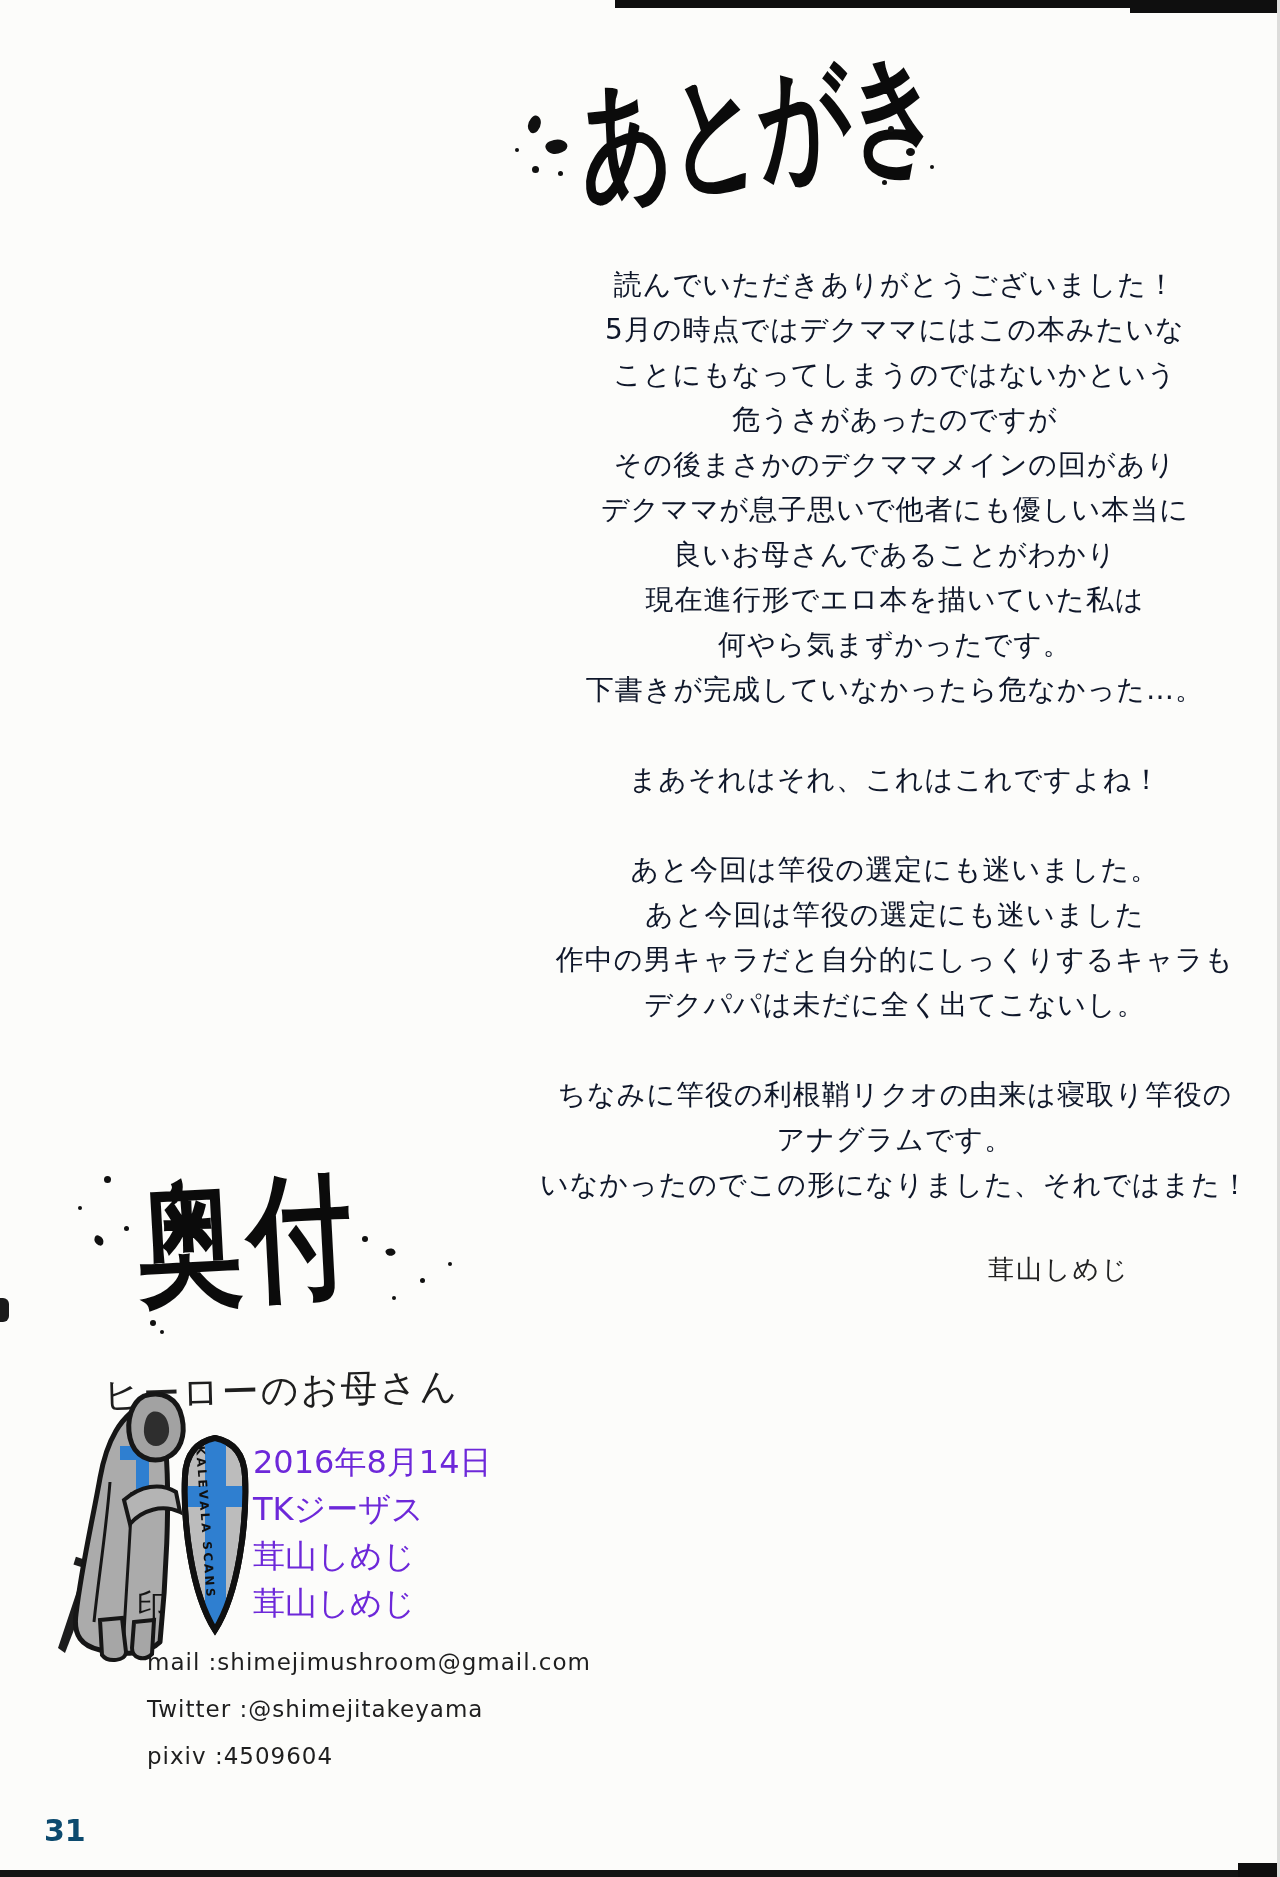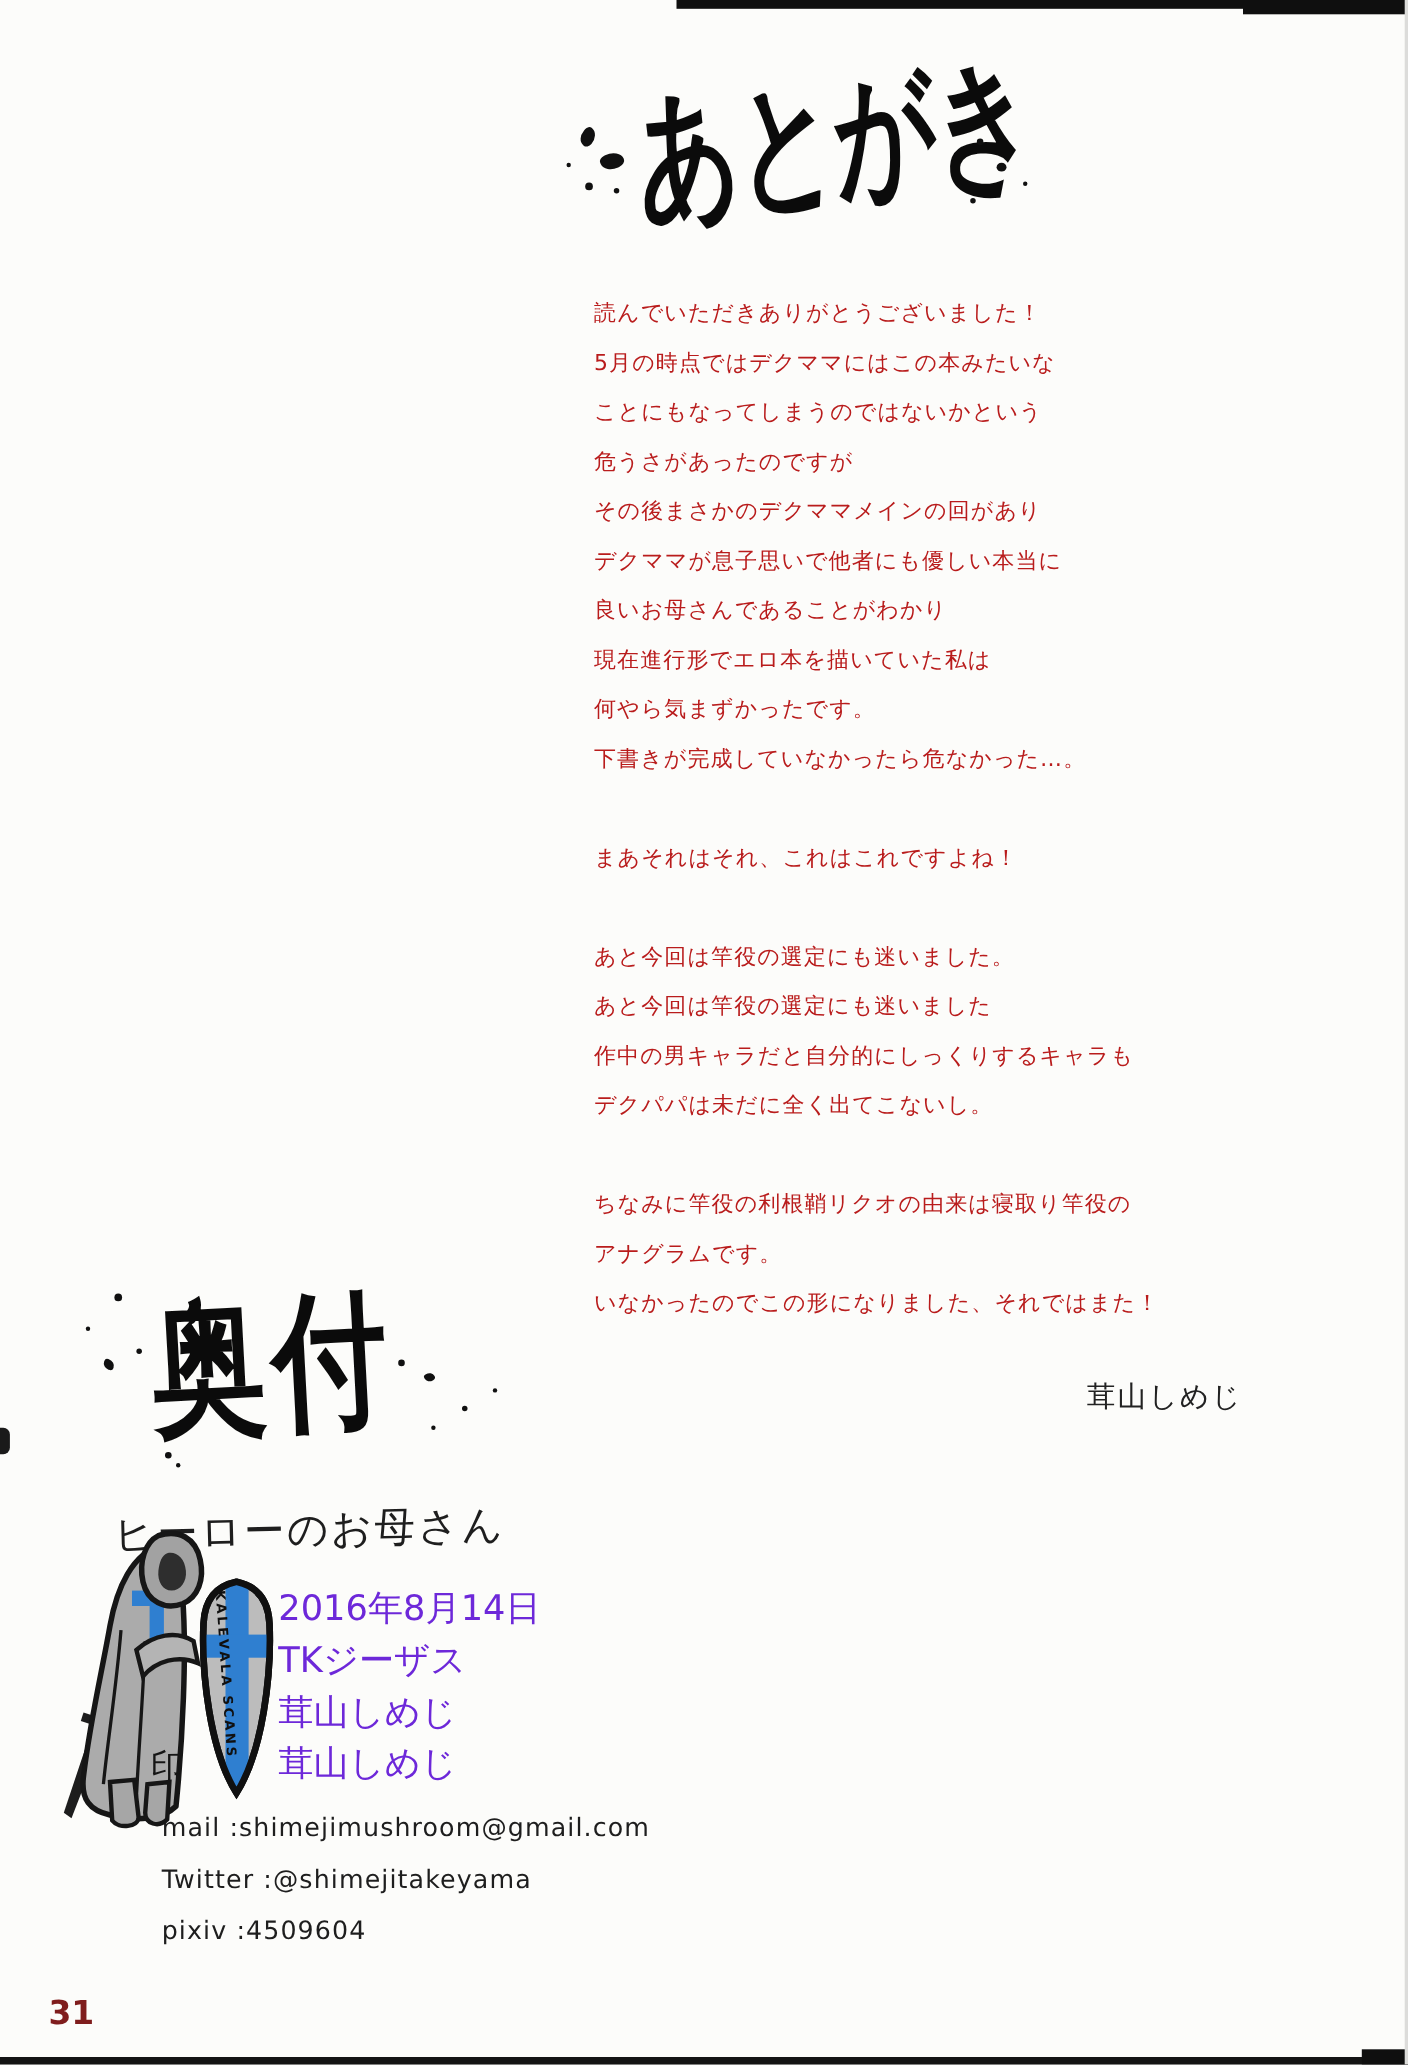--- a/index.html
+++ b/index.html
@@ -16,34 +16,34 @@
   }
   .afterword-title{
     left:578px;top:84px;font-size:92px;letter-spacing:-4px;
     transform:rotate(-6deg) scaleY(1.4);transform-origin:left center;
   }
   .colophon-title{
     left:138px;top:1178px;font-size:104px;letter-spacing:6px;
     transform:rotate(-3deg) scaleY(1.3);transform-origin:left center;
   }
   
-  .body-text{position:absolute;left:540px;top:262px;font-size:20px;letter-spacing:1px;color:#b91c1c;}
+  .body-text{position:absolute;left:540px;top:262px;font-size:28px;letter-spacing:1px;color:#0f172a;text-align:center;}
   .body-line{height:45px;line-height:45px;white-space:nowrap;}
   .signature{position:absolute;left:988px;top:1252px;font-size:26px;letter-spacing:2px;color:#222;}
   
   .book-title{
     position:absolute;left:103px;top:1366px;font-size:37px;letter-spacing:2px;
     transform:rotate(-1.5deg);color:#1e1e1e;white-space:nowrap;
   }
   .details{position:absolute;left:253px;top:1442px;font-size:32px;color:#6d28d9;}
   .detail-line{height:47px;line-height:40px;white-space:nowrap;}
   .print-label{position:absolute;left:137px;top:1585px;font-size:30px;color:#151515;z-index:5;}
   .contacts{position:absolute;left:147px;top:1645px;font-size:23px;color:#1e1e1e;}
   .contact-line{height:47px;line-height:34px;white-space:nowrap;letter-spacing:1px;}
-  .page-number{position:absolute;left:44px;top:1813px;font-size:30px;font-weight:bold;color:#7f1d1d;}
+  .page-number{position:absolute;left:44px;top:1813px;font-size:30px;font-weight:bold;color:#0c4a6e;}
   
   .knight{position:absolute;left:48px;top:1382px;width:215px;height:290px;z-index:2;}
   
   .dot{position:absolute;background:#101010;border-radius:50%;}
   .dot.diamond{border-radius:30% 70% 35% 65%;}
   
   .scan-top{position:absolute;top:0;left:615px;width:665px;height:8px;background:#0f0f0f;}
   .scan-top-corner{position:absolute;top:0;left:1130px;width:150px;height:13px;background:#0f0f0f;}
   .scan-bottom{position:absolute;bottom:0;left:0;width:100%;height:7px;background:#141414;}
   .scan-bottom-corner{position:absolute;bottom:0;right:0;width:42px;height:14px;background:#0f0f0f;}

